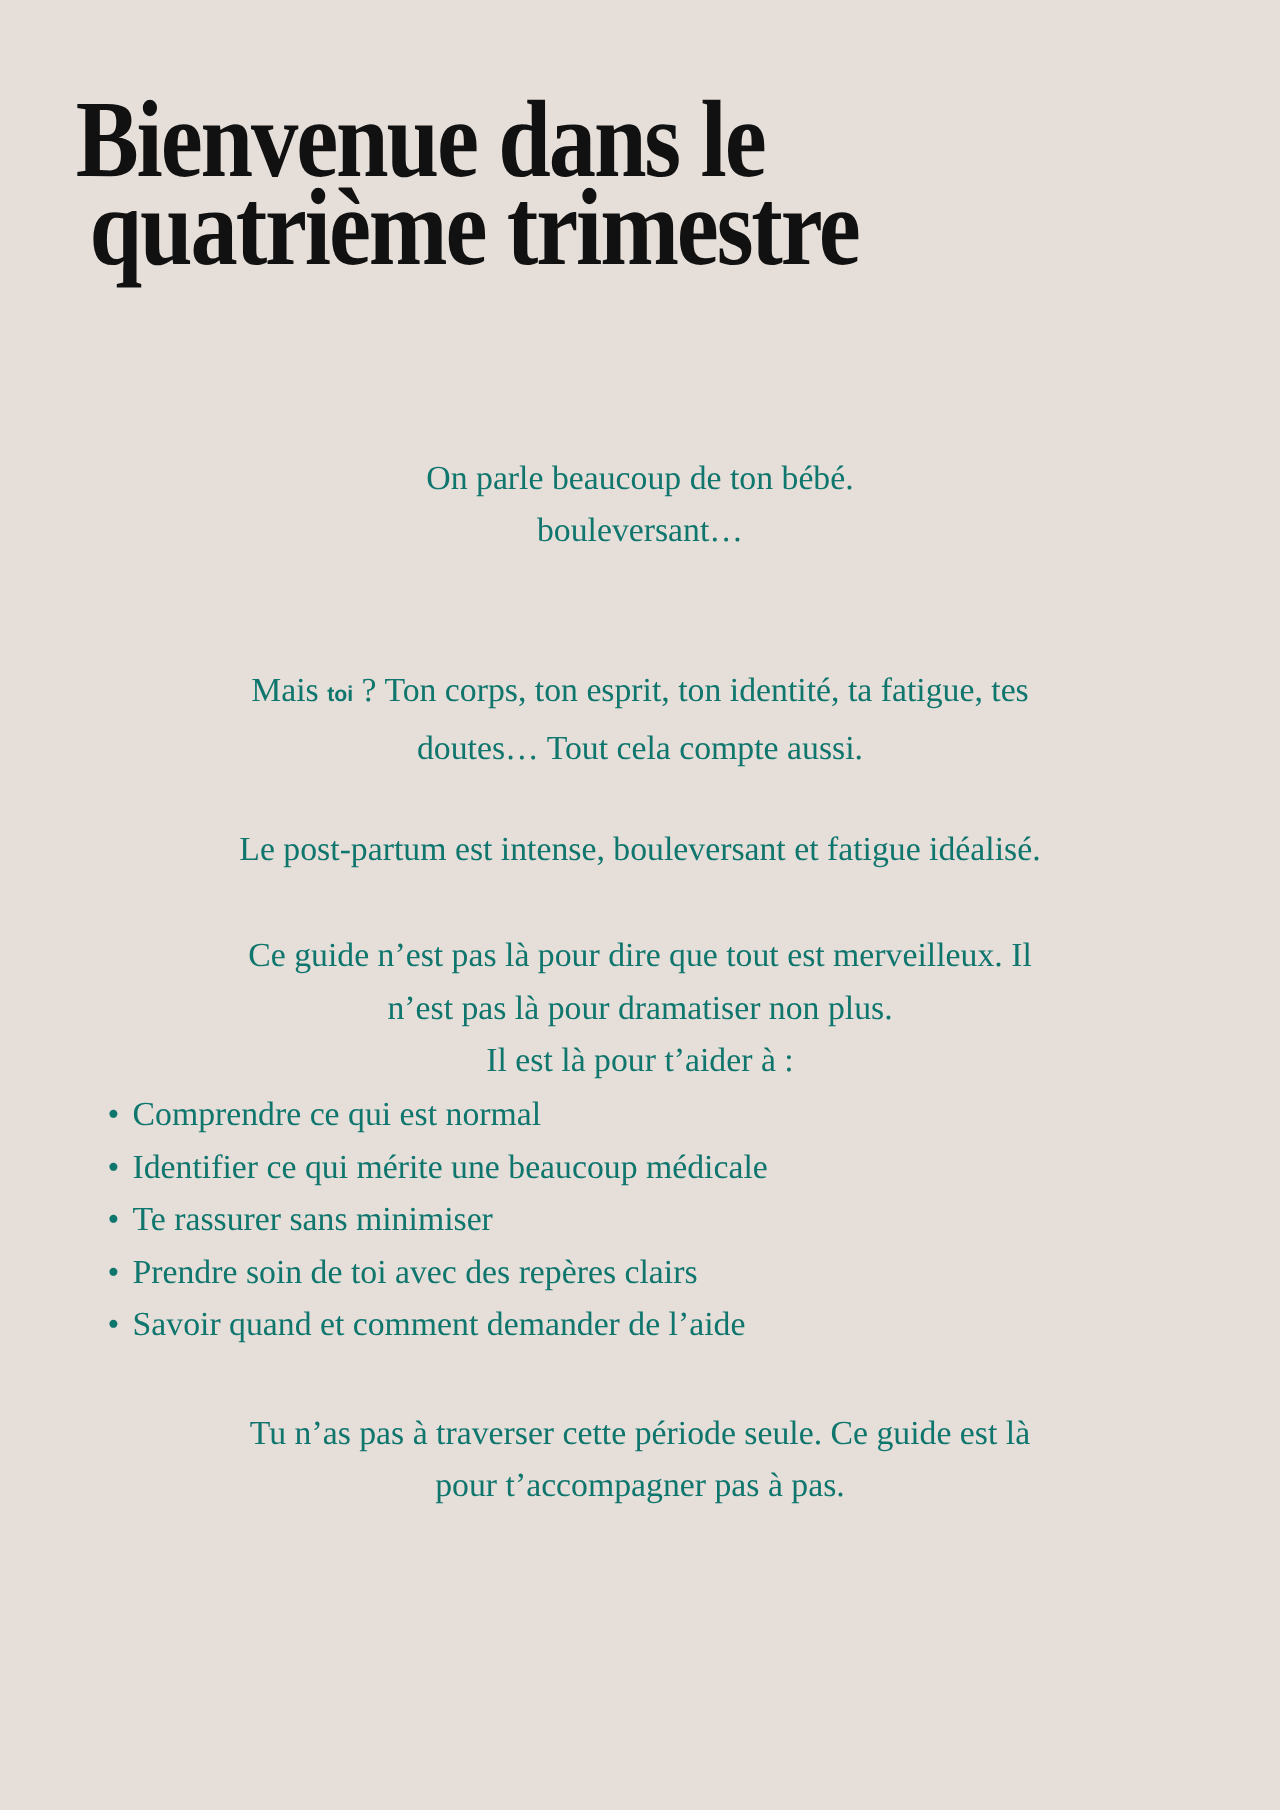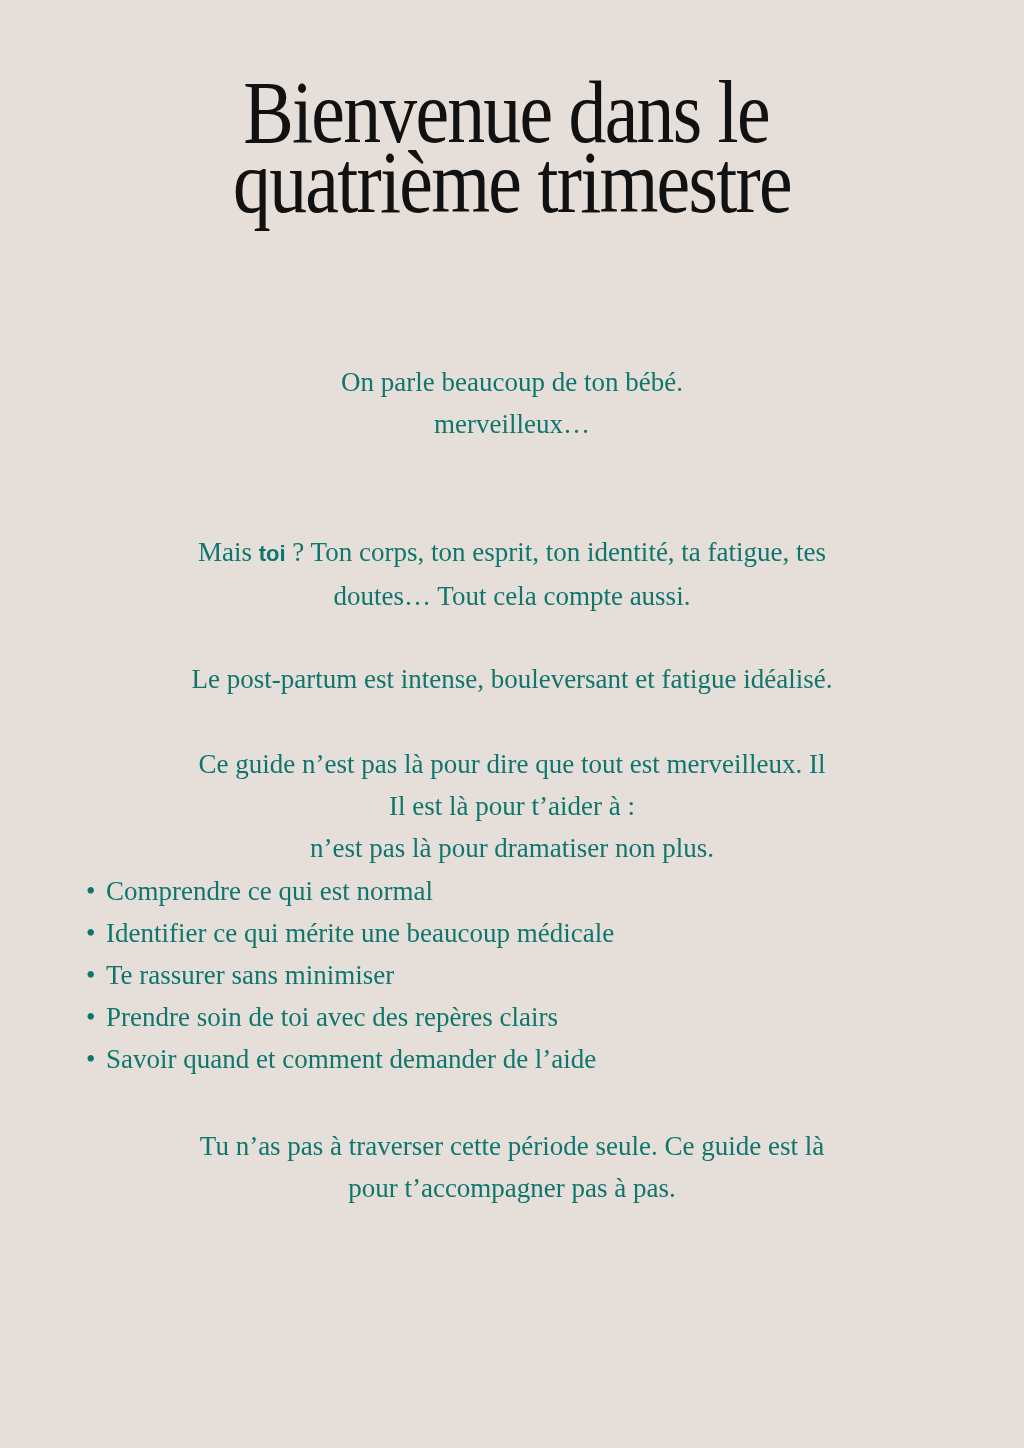--- a/index.html
+++ b/index.html
@@ -17,23 +17,23 @@
     .page {
       position: relative;
       width: 1024px;
       height: 1448px;
     }
     .title {
       position: absolute;
       left: 0;
       top: 78px;
       width: 1024px;
-      text-align: center;
+      text-align: left;
       font-family: "Liberation Serif", serif;
-      font-weight: normal;
+      font-weight: bold;
       color: #111111;
       margin: 0;
     }
     .title .line {
       display: block;
       font-size: 88px;
       line-height: 70px;
       letter-spacing: -2px;
       transform: scaleX(0.86);
       transform-origin: center;
@@ -50,21 +50,21 @@
     }
     .center {
       text-align: center;
     }
     .para {
       margin: 0;
     }
     .bold {
       font-family: "Liberation Sans", sans-serif;
       font-weight: bold;
-      font-size: 22px;
+      font-size: 17px;
     }
     .bullets {
       list-style: none;
       margin: 0;
       padding: 0 0 0 86px;
       text-align: left;
     }
     .bullets li {
       margin: 0;
     }
@@ -78,36 +78,36 @@
 
 <div class="page">
 
   <h1 class="title">
     <span class="line line1">Bienvenue dans le</span>
     <span class="line line2">quatrième trimestre</span>
   </h1>
 
   <div class="body-text center" style="top:361px;">
     <p class="para">On parle beaucoup de ton bébé.</p>
-    <p class="para">merveilleux…</p>
+    <p class="para">bouleversant…</p>
   </div>
 
   <div class="body-text center" style="top:531px;">
     <p class="para"><span>Mais </span><span class="bold">toi</span><span> ? Ton corps, ton esprit, ton identité, ta fatigue, tes</span></p>
     <p class="para">doutes… Tout cela compte aussi.</p>
   </div>
 
   <div class="body-text center" style="top:658px;">
     <p class="para">Le post-partum est intense, bouleversant et fatigue idéalisé.</p>
   </div>
 
   <div class="body-text center" style="top:743px;">
     <p class="para">Ce guide n’est pas là pour dire que tout est merveilleux. Il</p>
+    <p class="para">n’est pas là pour dramatiser non plus.</p>
     <p class="para">Il est là pour t’aider à :</p>
-    <p class="para">n’est pas là pour dramatiser non plus.</p>
   </div>
 
   <div class="body-text" style="top:870px;">
     <ul class="bullets">
       <li><span class="bullet-dot">•</span><span>Comprendre ce qui est normal</span></li>
       <li><span class="bullet-dot">•</span><span>Identifier ce qui mérite une beaucoup médicale</span></li>
       <li><span class="bullet-dot">•</span><span>Te rassurer sans minimiser</span></li>
       <li><span class="bullet-dot">•</span><span>Prendre soin de toi avec des repères clairs</span></li>
       <li><span class="bullet-dot">•</span><span>Savoir quand et comment demander de l’aide</span></li>
     </ul>

